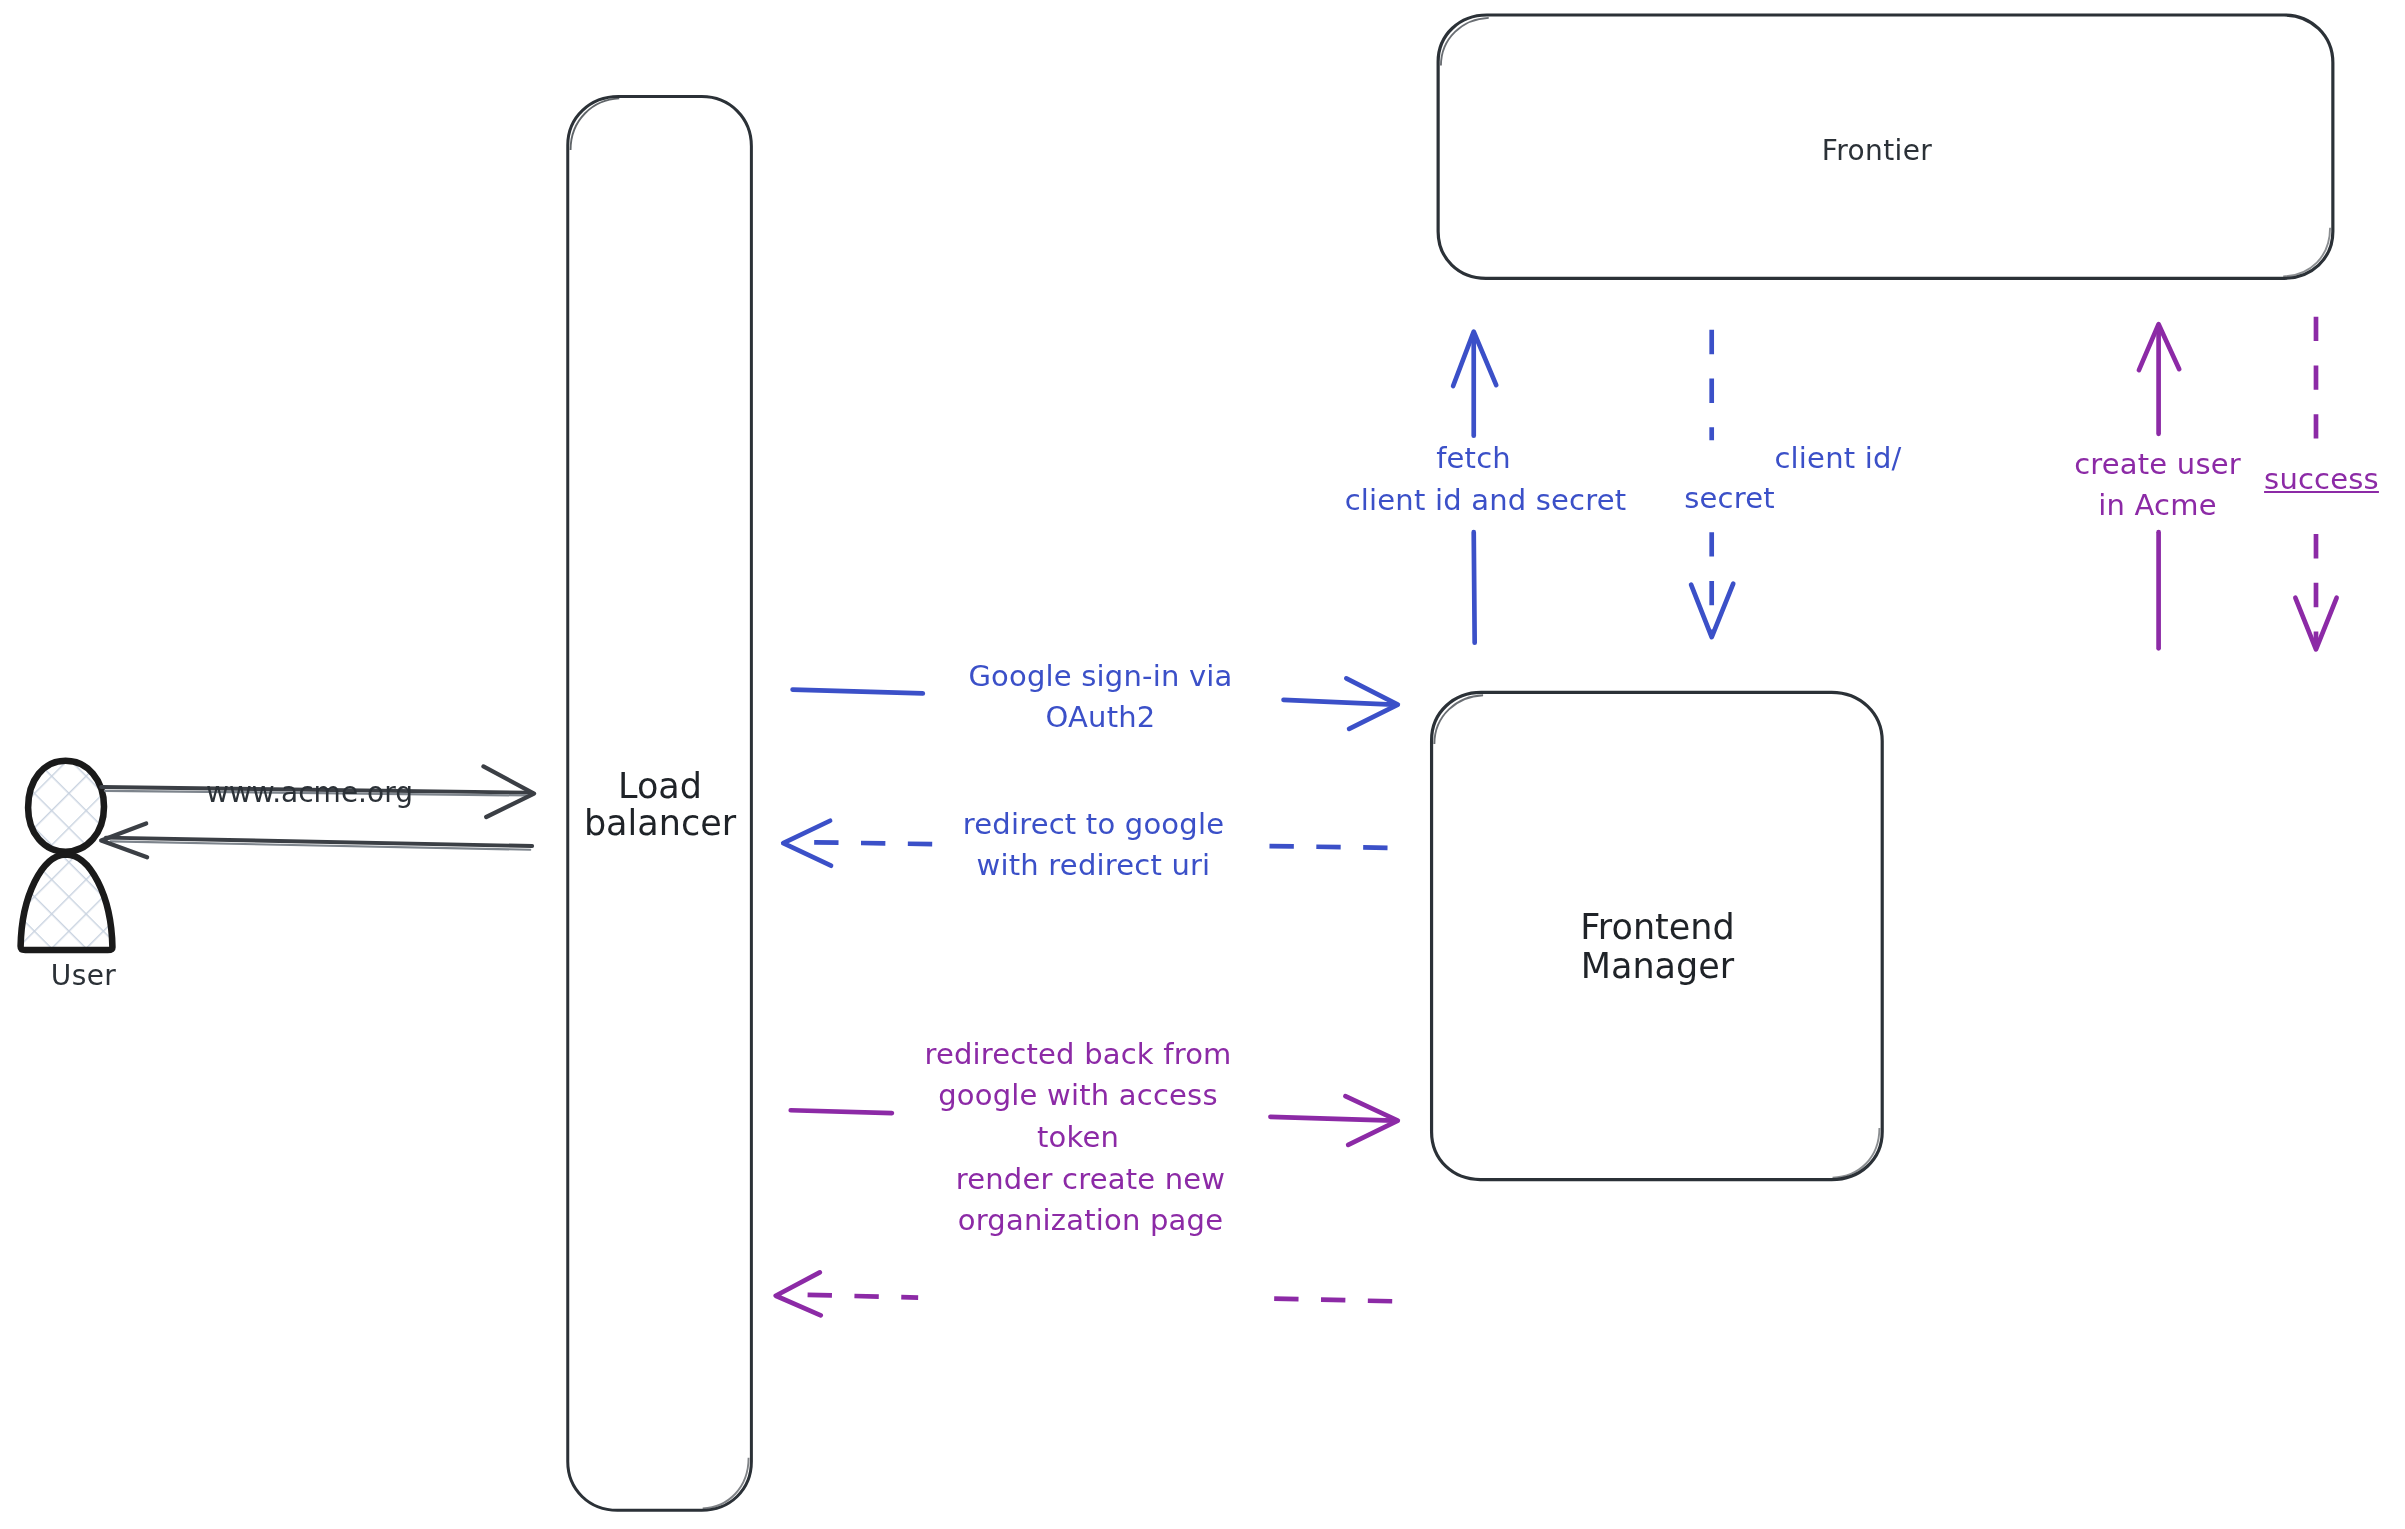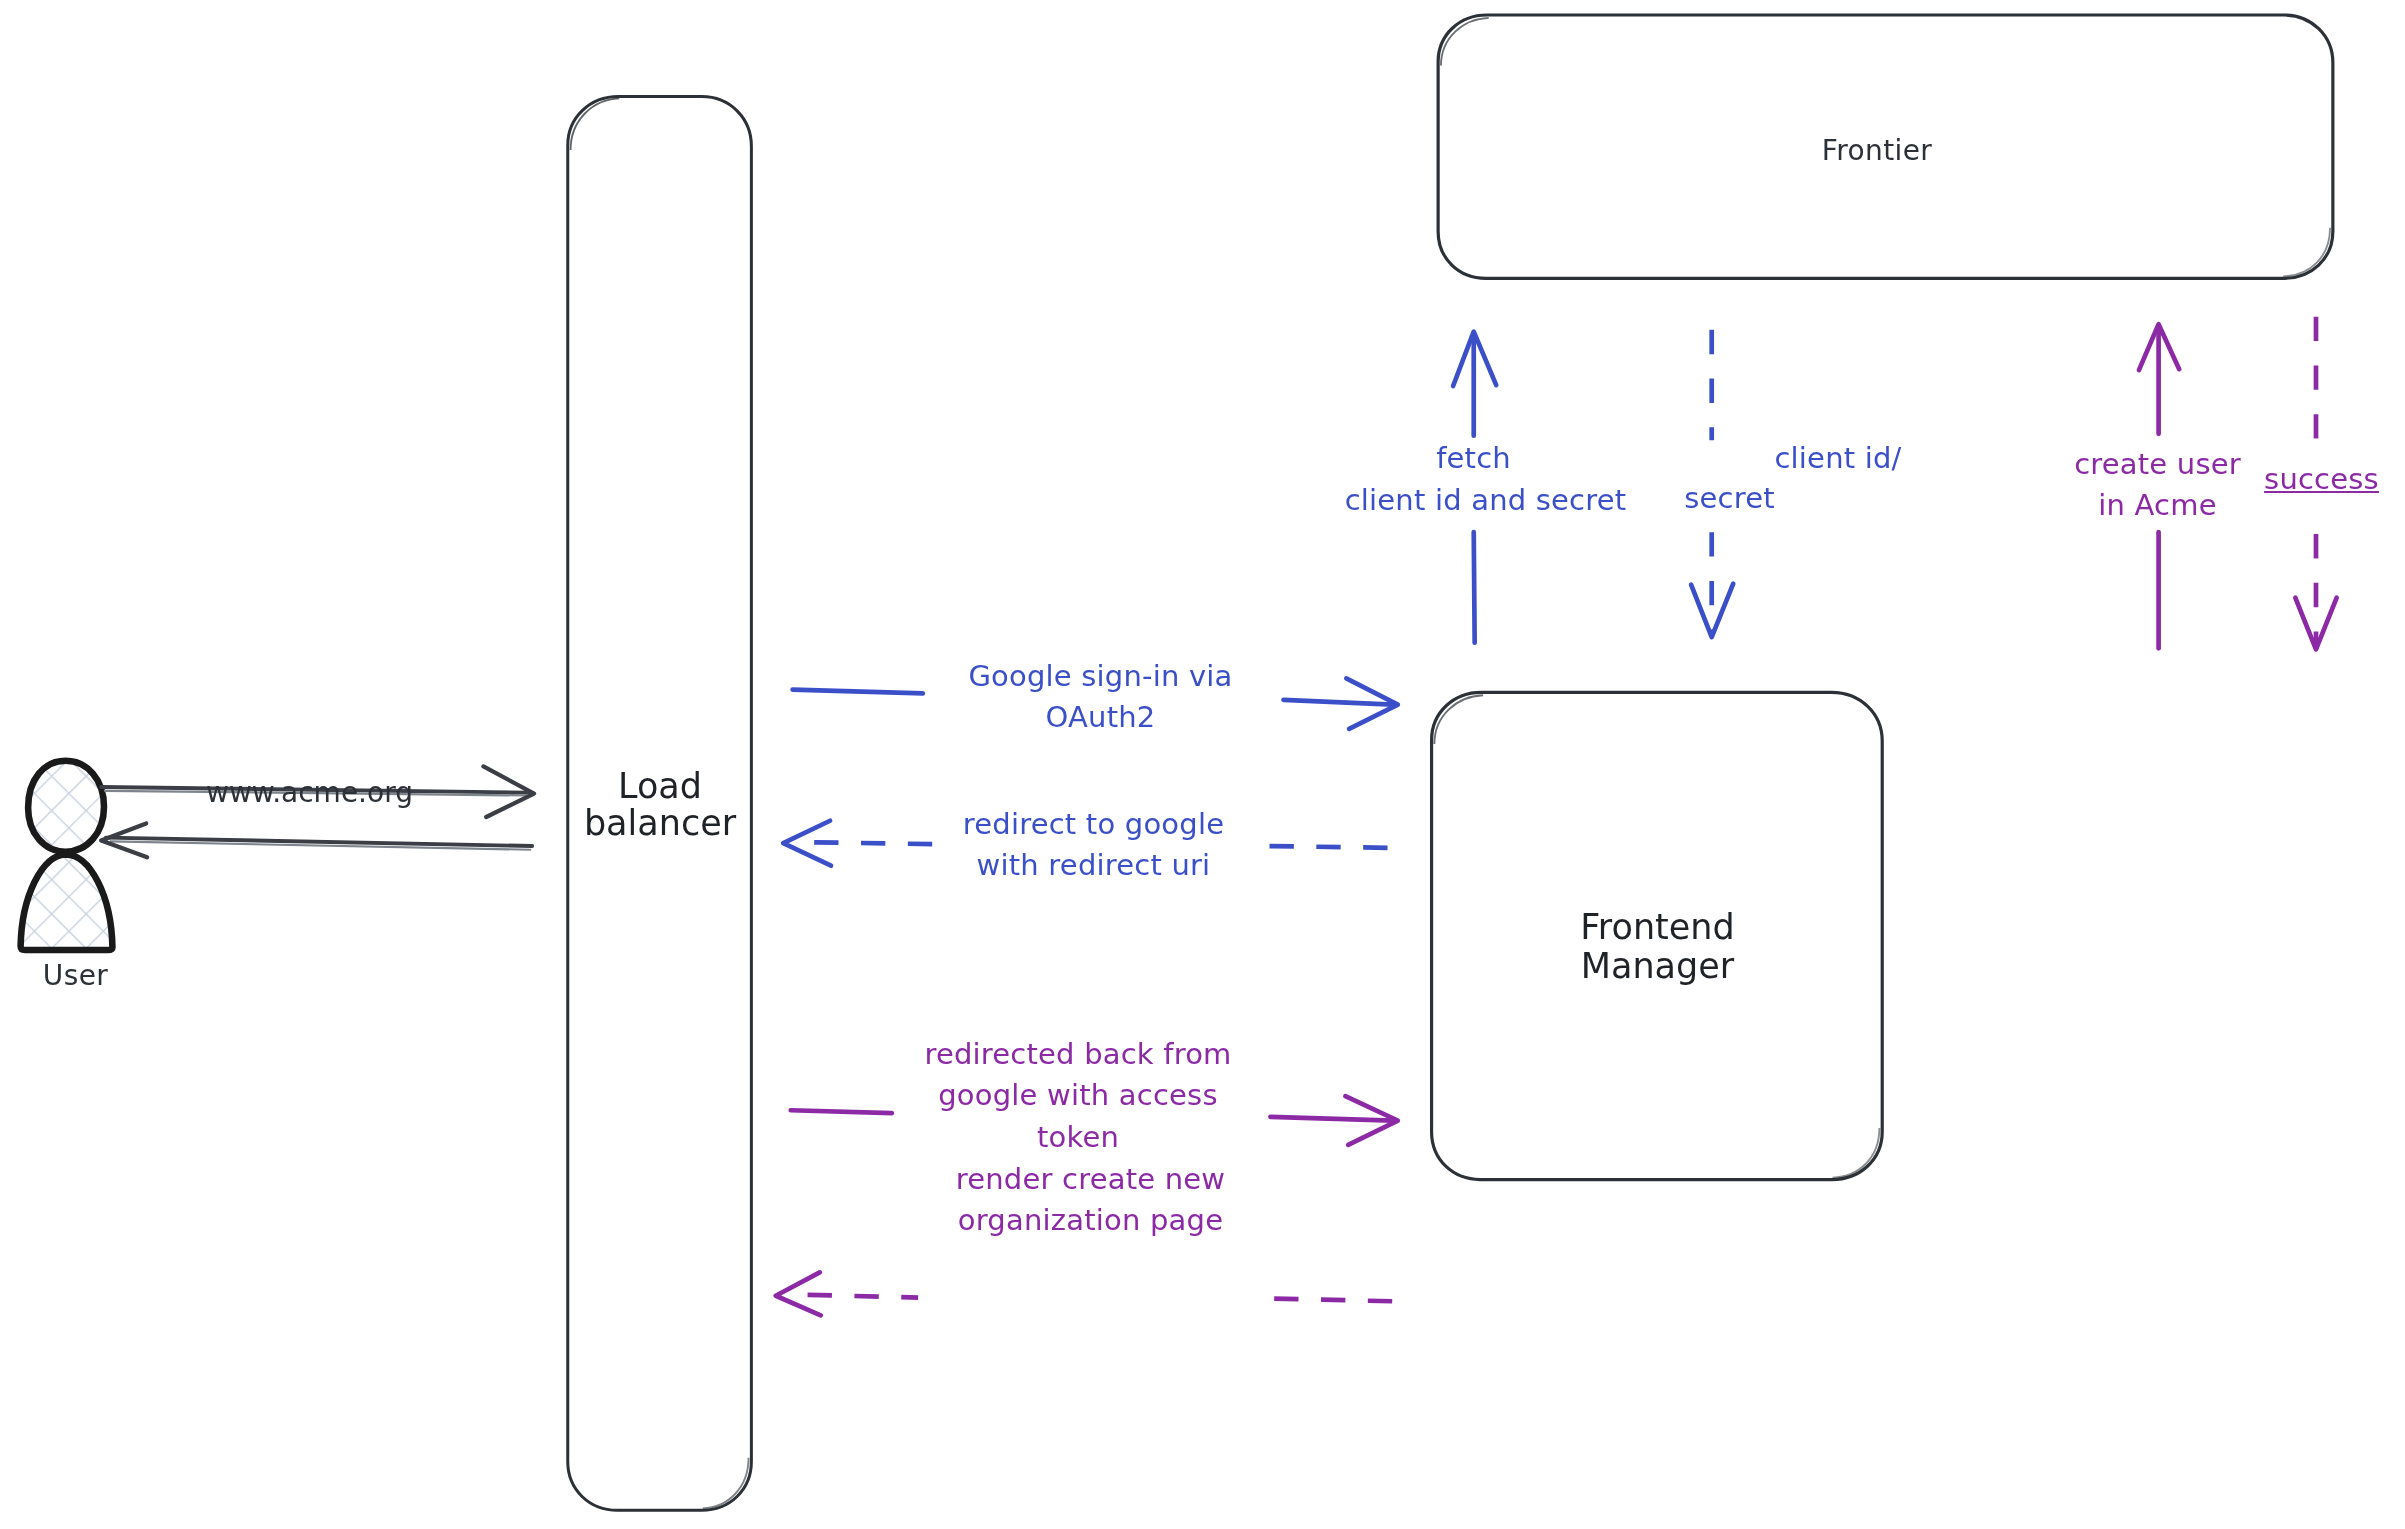--- a/index.html
+++ b/index.html
@@ -140,21 +140,21 @@
     <path d="M2283 395 L2304 346 L2326 394" fill="none" stroke="#8c2aa6" stroke-width="5" stroke-linecap="round" stroke-linejoin="round"></path>
   </g>
 
   <g>
     <path d="M2472 338 L2472 470" fill="none" stroke="#8c2aa6" stroke-width="5" stroke-dasharray="26 26" stroke-linecap="butt"></path>
     <path d="M2472 570 L2472 690" fill="none" stroke="#8c2aa6" stroke-width="5" stroke-dasharray="26 26" stroke-linecap="butt"></path>
     <path d="M2450 638 L2472 693 L2494 638" fill="none" stroke="#8c2aa6" stroke-width="5" stroke-linecap="round" stroke-linejoin="round"></path>
   </g>
 </svg>
 
-<div class="lbl node-label" style="left:8px; top:958px; width:135px;">User</div>
+<div class="lbl node-label" style="left:16px; top:958px; width:135px;">User</div>
 
 <div class="lbl node-label-sm" style="left:568px; top:764px; width:184px;">Load</div>
 <div class="lbl node-label-sm" style="left:568px; top:801px; width:184px;">balancer</div>
 
 <div class="lbl node-label" style="left:1438px; top:133px; width:878px;">Frontier</div>
 
 <div class="lbl node-label-sm" style="left:1432px; top:905px; width:451px;">Frontend</div>
 <div class="lbl node-label-sm" style="left:1432px; top:944px; width:451px;">Manager</div>
 
 <div class="lbl edge-dark" style="left:150px; top:775px; width:319px;">www.acme.org</div>

